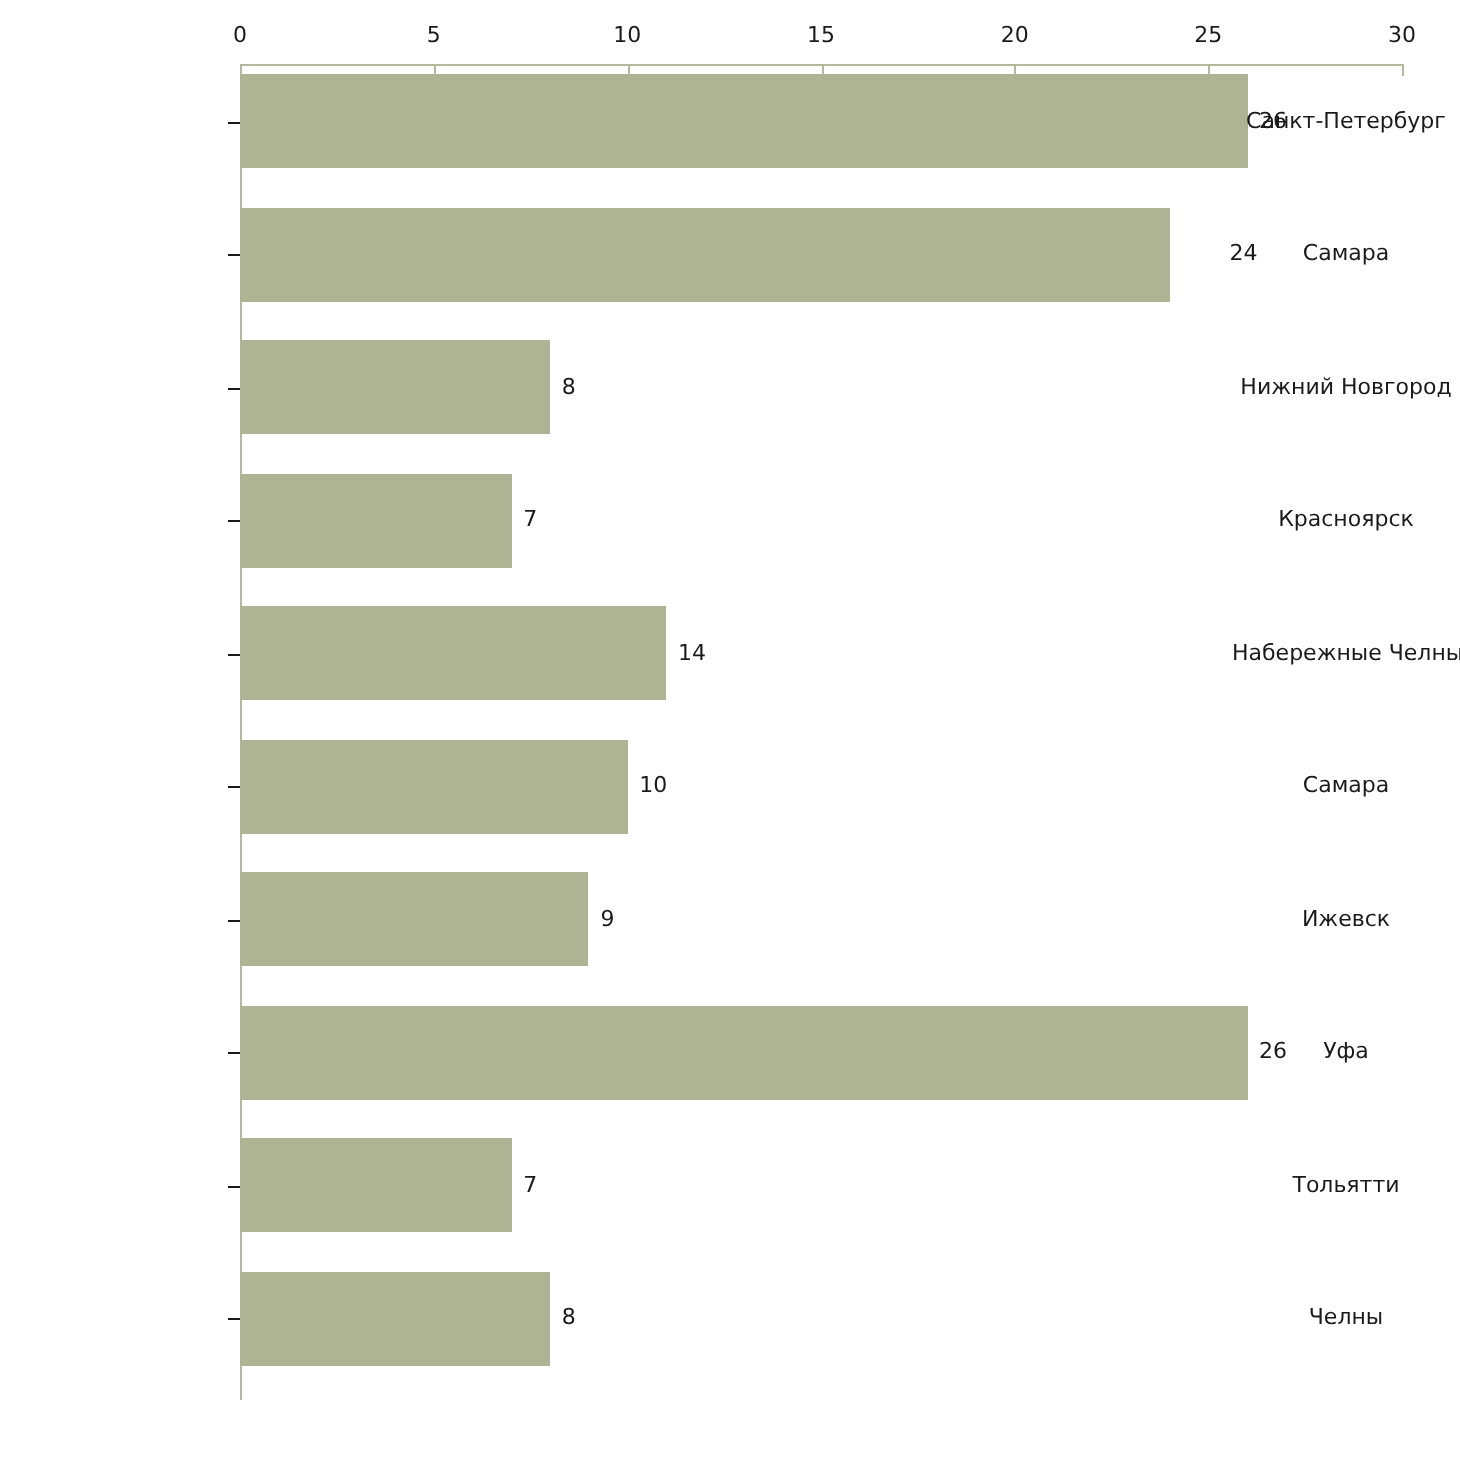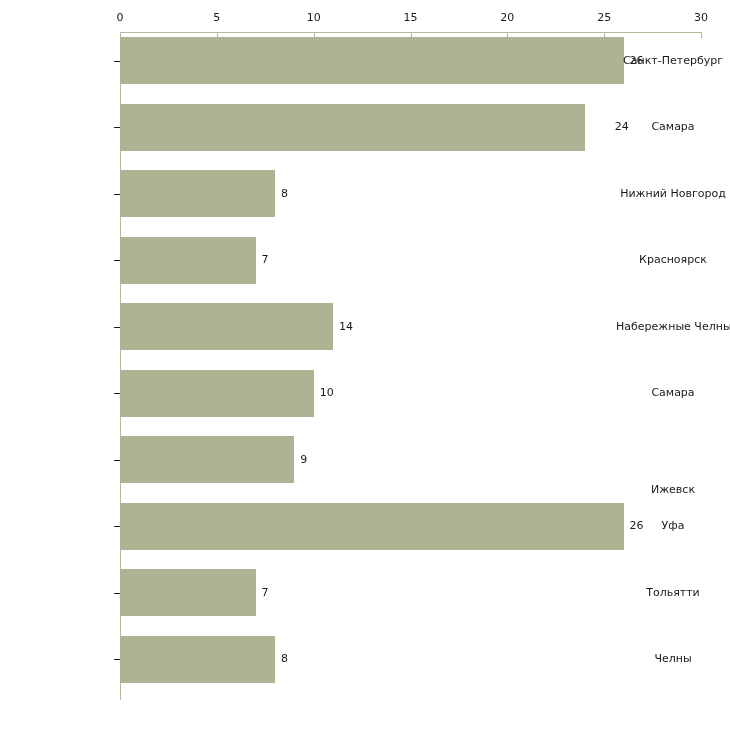--- a/index.html
+++ b/index.html
@@ -135,21 +135,21 @@
       <div class="bar" style="top: 303px; width: 213.033px; height: 47px; background: rgb(174, 179, 147);"></div>
       <div class="y-tick" style="top: 327px;"></div>
       <div class="cat-label" style="top: 319.5px;">Набережные Челны</div>
       <div class="bar-value" style="left: 339.033px; top: 319.5px;">14</div>
       <div class="bar" style="top: 369.5px; width: 193.667px; height: 47px; background: rgb(174, 179, 147);"></div>
       <div class="y-tick" style="top: 393px;"></div>
       <div class="cat-label" style="top: 386px;">Самара</div>
       <div class="bar-value" style="left: 319.667px; top: 386px;">10</div>
       <div class="bar" style="top: 436px; width: 174.3px; height: 47px; background: rgb(174, 179, 147);"></div>
       <div class="y-tick" style="top: 460px;"></div>
-      <div class="cat-label" style="top: 452.5px; margin-top: 30px;">Ижевск</div>
+      <div class="cat-label" style="top: 452.5px;">Ижевск</div>
       <div class="bar-value" style="left: 300.3px; top: 452.5px;">9</div>
       <div class="bar" style="top: 502.5px; width: 503.533px; height: 47px; background: rgb(174, 179, 147);"></div>
       <div class="y-tick" style="top: 526px;"></div>
       <div class="cat-label" style="top: 519px;">Уфа</div>
       <div class="bar-value" style="left: 629.533px; top: 519px;">26</div>
       <div class="bar" style="top: 569px; width: 135.567px; height: 47px; background: rgb(174, 179, 147);"></div>
       <div class="y-tick" style="top: 593px;"></div>
       <div class="cat-label" style="top: 585.5px;">Тольятти</div>
       <div class="bar-value" style="left: 261.567px; top: 585.5px;">7</div>
       <div class="bar" style="top: 635.5px; width: 154.933px; height: 47px; background: rgb(174, 179, 147);"></div>

